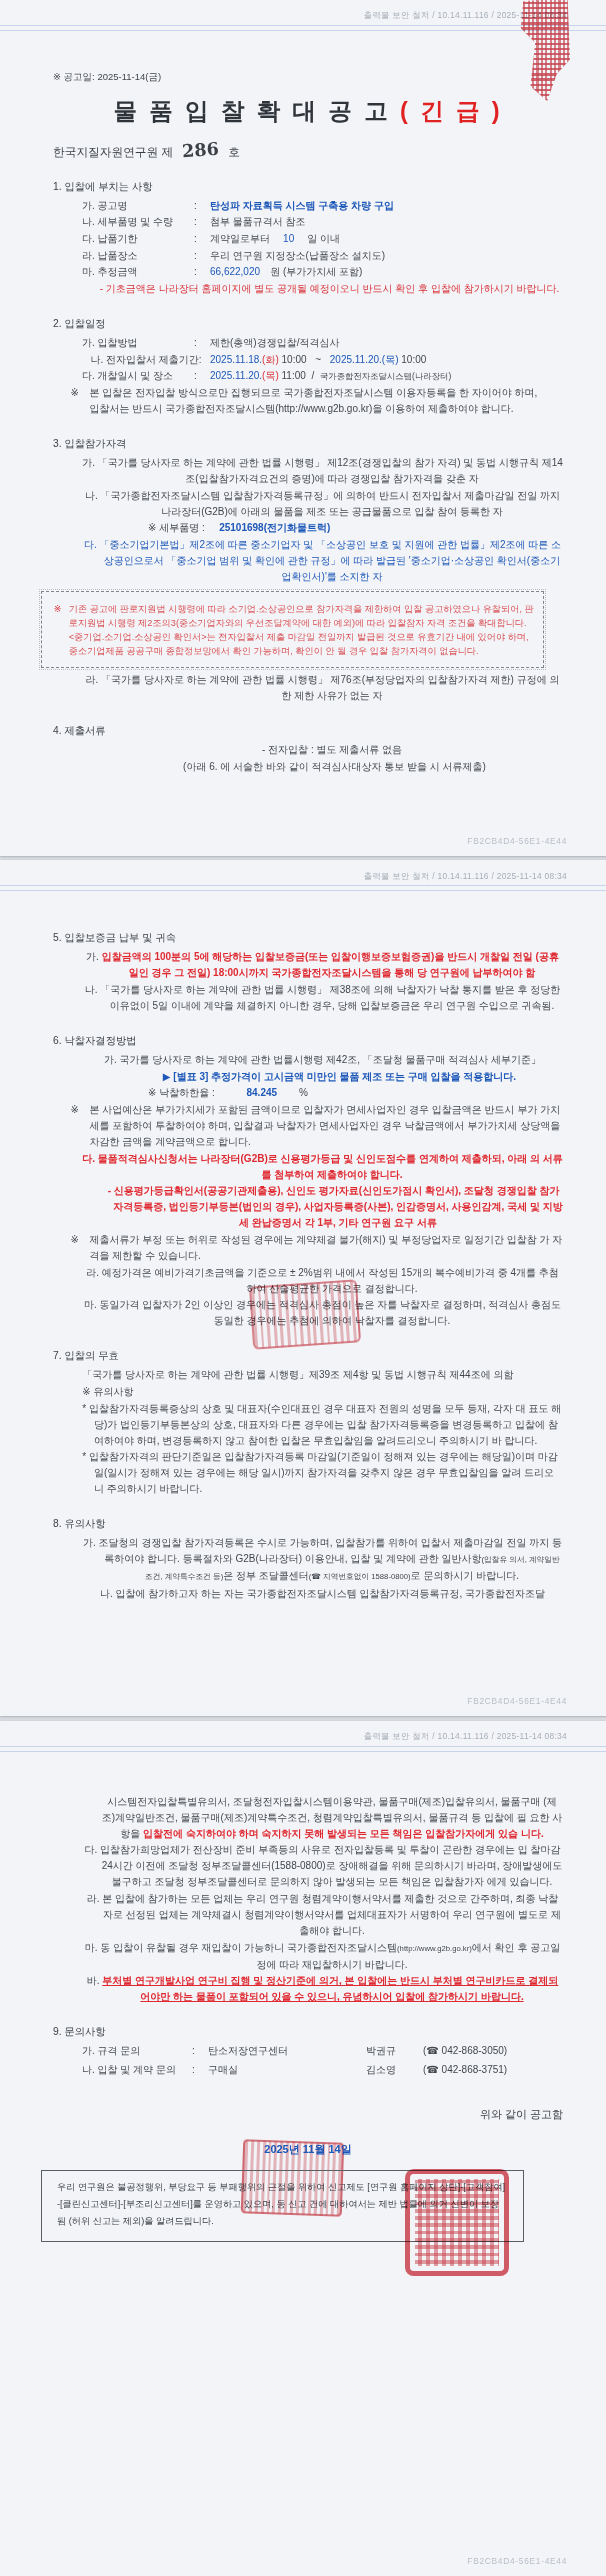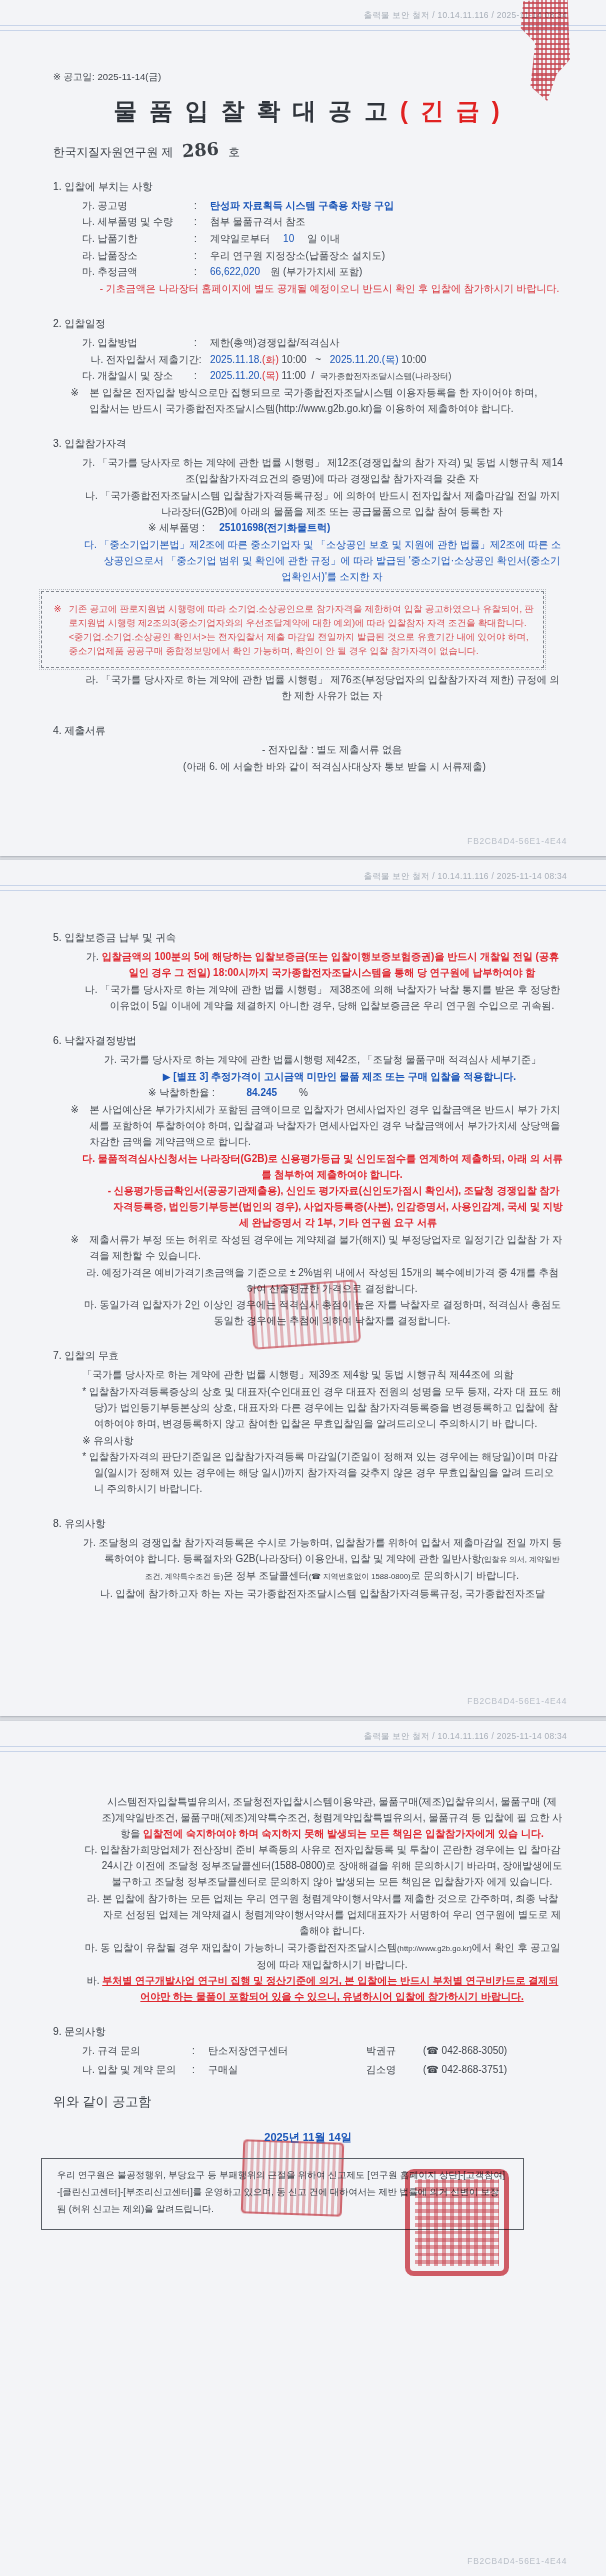--- a/index.html
+++ b/index.html
@@ -99,21 +99,21 @@
     border:5.1px solid rgba(203,40,52,.85);border-radius:8.8px;
     padding:5.1px;
     background:
       repeating-linear-gradient(0deg, rgba(203,40,52,.5) 0 3.7px, transparent 3.7px 7.3px),
       repeating-linear-gradient(90deg, rgba(203,40,52,.5) 0 3.7px, transparent 3.7px 8px);
     background-clip:content-box;
     filter:blur(0.2px);
   }
 
   
-  .closing-line{margin-top:16px;text-align:left;font-size:13px;color:#3c4148;}
+  .closing-line{margin-top:28px;text-align:right;font-size:11px;color:#3c4148;}
   .date-line{position:relative;margin-top:19px;text-align:center;font-size:11px;z-index:2;}
   .signature-line{margin-top:16px;text-align:center;font-size:21px;font-weight:bold;color:#33383f;letter-spacing:8.8px;line-height:32px;}
   .notice-box{
     margin:13.2px 0 0 -11.7px;width:451px;
     border:1.1px solid #5a5f66;
     padding:8.8px 14.7px 10.3px 14.7px;
     font-size:9.2px;line-height:17px;color:#3c4148;
   }
   .contact-row{display:flex;padding-left:29px;margin-top:2.2px;align-items:flex-end;}
   .contact-row .lbl{width:110px;}
@@ -283,22 +283,22 @@
         <span class="note-mark">※</span>
         <span class="note-body">제출서류가 부정 또는 허위로 작성된 경우에는 계약체결 불가(해지) 및 부정당업자로 일정기간 입찰참 가 자격을 제한할 수 있습니다.</span>
       </div>
       <div class="para">라. 예정가격은 예비가격기초금액을 기준으로 ± 2%범위 내에서 작성된 15개의 복수예비가격 중 4개를 추첨하여 산술평균한 가격으로 결정합니다.</div>
       <div class="para">마. 동일가격 입찰자가 2인 이상인 경우에는 적격심사 총점이 높은 자를 낙찰자로 결정하며, 적격심사 총점도 동일한 경우에는 추첨에 의하여 낙찰자를 결정합니다.</div>
     </div>
 
     <div class="sec-head">7.  입찰의 무효</div>
     <div class="sec-body">
       <div class="para2">「국가를 당사자로 하는 계약에 관한 법률 시행령」제39조 제4항 및 동법 시행규칙 제44조에 의함</div>
+      <div class="para2">※ 유의사항</div>
       <div class="para2">* 입찰참가자격등록증상의 상호 및 대표자(수인대표인 경우 대표자 전원의 성명을 모두 등재, 각자 대 표도 해당)가 법인등기부등본상의 상호, 대표자와 다른 경우에는 입찰 참가자격등록증을 변경등록하고 입찰에 참여하여야 하며, 변경등록하지 않고 참여한 입찰은 무효입찰임을 알려드리오니 주의하시기 바 랍니다.</div>
-      <div class="para2">※ 유의사항</div>
       <div class="para2">* 입찰참가자격의 판단기준일은 입찰참가자격등록 마감일(기준일이 정해져 있는 경우에는 해당일)이며 마감일(일시가 정해져 있는 경우에는 해당 일시)까지 참가자격을 갖추지 않은 경우 무효입찰임을 알려 드리오니 주의하시기 바랍니다.</div>
     </div>
 
     <div class="sec-head">8.  유의사항</div>
     <div class="sec-body">
       <div class="para">
         <span>가. 조달청의 경쟁입찰 참가자격등록은 수시로 가능하며, 입찰참가를 위하여 입찰서 제출마감일 전일 까지 등록하여야 합니다. 등록절차와 G2B(나라장터) 이용안내, 입찰 및 계약에 관한 일반사항</span><span class="small-inline">(입찰유 의서, 계약일반조건, 계약특수조건 등)</span><span>은 정부 조달콜센터</span><span class="small-inline">(☎ 지역번호없이 1588-0800)</span><span>로 문의하시기 바랍니다.</span>
       </div>
       <div class="para">나. 입찰에 참가하고자 하는 자는 국가종합전자조달시스템 입찰참가자격등록규정, 국가종합전자조달</div>
     </div>

